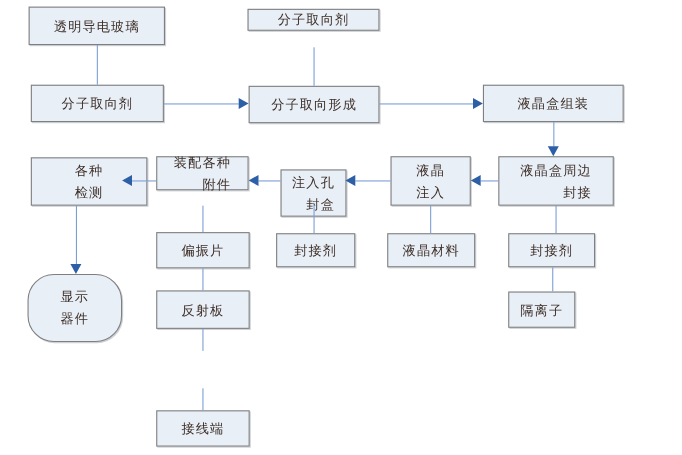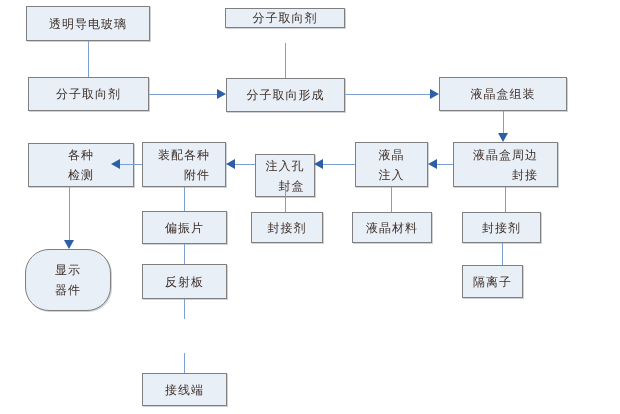--- a/index.html
+++ b/index.html
@@ -51,21 +51,21 @@
 
   <div class="node" style="left:28px;top:77px;width:121px;height:34px">分子取向剂</div>
 
   <div class="node" style="left:226px;top:78px;width:119px;height:34px">分子取向形成</div>
 
   <div class="node" style="left:439px;top:77px;width:128px;height:34px">液晶盒组装</div>
 
   <div class="node" style="left:28px;top:143px;width:106px;height:44px">各种
 检测</div>
 
-  <div class="node" style="left:142px;top:142px;width:84px;height:45px">装配各种
+  <div class="node" style="left:142px;top:142px;width:84px;height:31px">装配各种
 附件</div>
 
   <div class="node" style="left:255px;top:154px;width:60px;height:43px">注入孔
 封盒</div>
 
   <div class="node" style="left:355px;top:142px;width:73px;height:45px">液晶
 注入</div>
 
   <div class="node" style="left:453px;top:142px;width:105px;height:45px">液晶盒周边
 封接</div>

